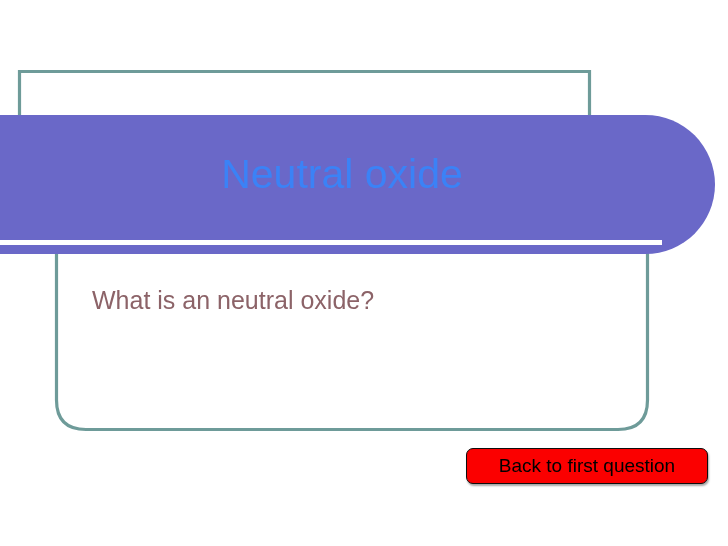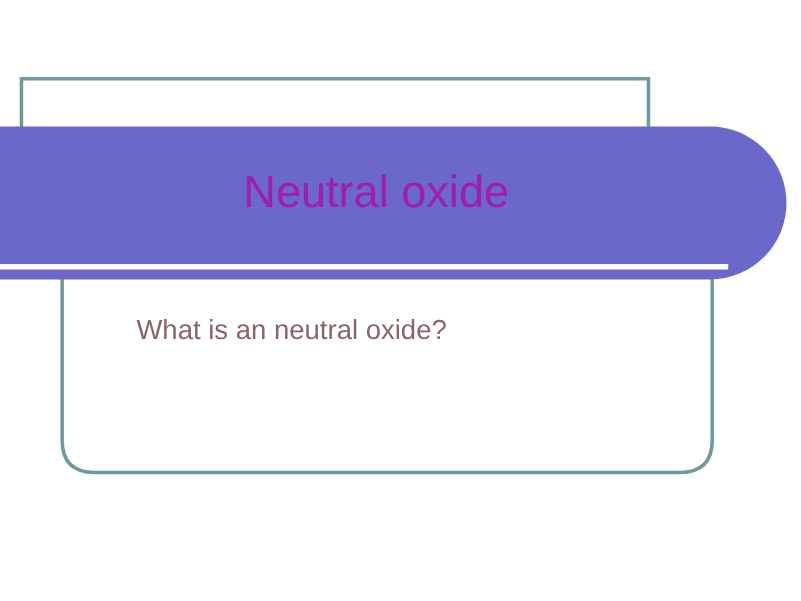--- a/index.html
+++ b/index.html
@@ -40,21 +40,21 @@
     background: #6a68c8;
     border-radius: 0 70px 70px 0;
   }
 
   .title-text {
     position: absolute;
     left: 0px;
     top: 150px;
     width: 684px;
     text-align: center;
-    color: #a21caf;
+    color: #3b82f6;
     font-size: 41px;
     font-weight: normal;
     line-height: 48px;
     letter-spacing: 0px;
     white-space: nowrap;
   }
 
   .title-underline {
     position: absolute;
     left: 0px;
@@ -67,21 +67,20 @@
   
   .body-text {
     position: absolute;
     left: 92px;
     top: 284px;
     width: 540px;
     color: #8c6368;
     font-size: 25px;
     line-height: 32px;
     white-space: nowrap;
-    margin-left: 32px;
   }
 
   
   .action-btn {
     position: absolute;
     left: 466px;
     width: 242px;
     height: 36px;
     border-radius: 7px;
     border: 1px solid #0d0d0d;
@@ -116,15 +115,16 @@
   </svg>
 
   <div class="title-banner"></div>
 
   <div class="title-text">Neutral oxide</div>
 
   <div class="title-underline"></div>
 
   <div class="body-text">What is an neutral oxide?</div>
 
+  <div class="action-btn btn-red">Back to first question</div>
 
 
 </div>
 
 </body></html>

